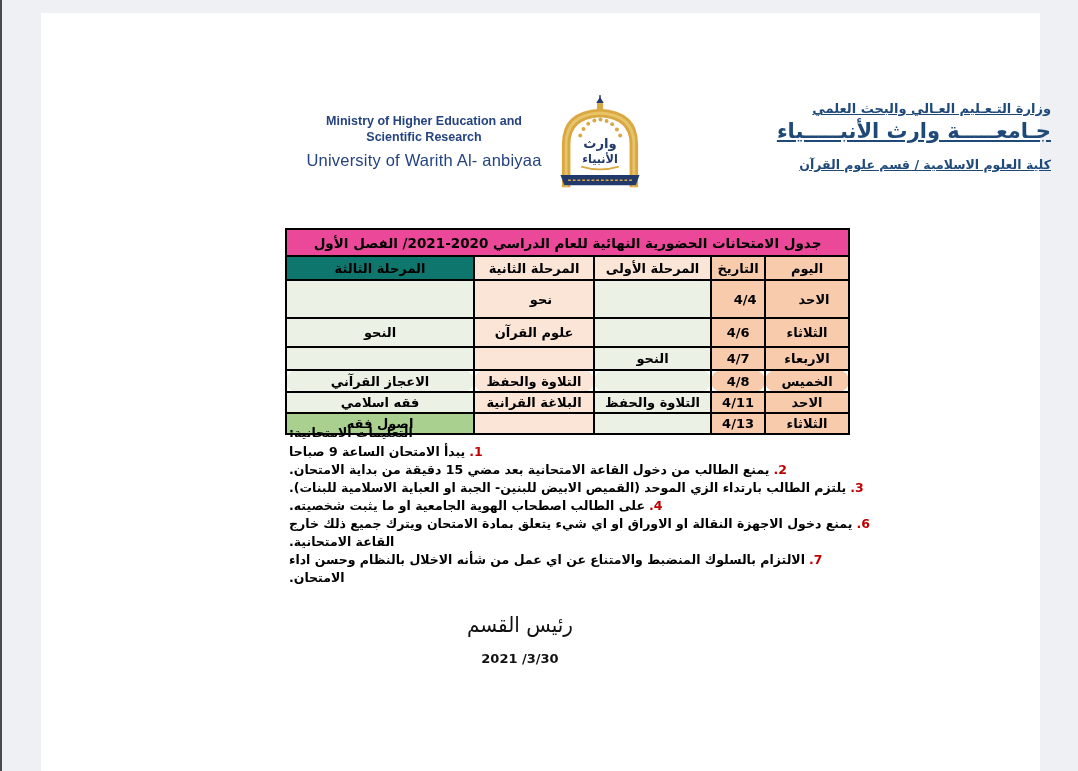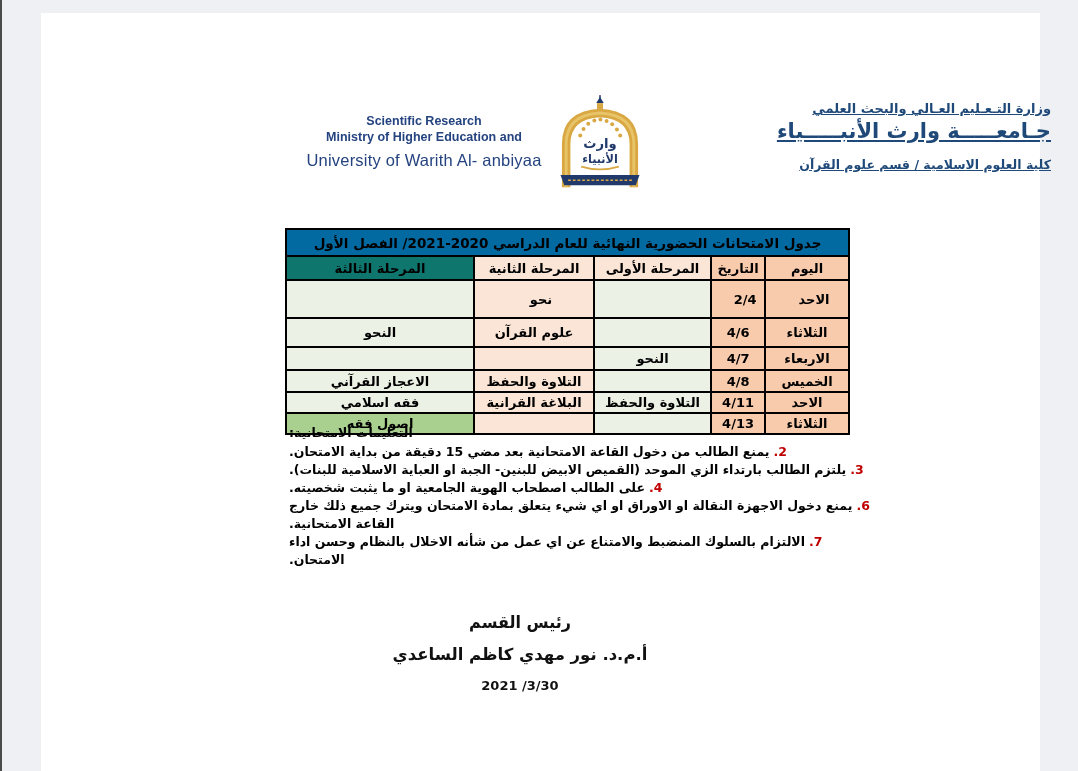--- a/index.html
+++ b/index.html
@@ -37,65 +37,65 @@
   .exam-table{
     position:absolute;left:244px;top:215px;width:563px;
     border-collapse:collapse;direction:rtl;table-layout:fixed;
     font-family:"DejaVu Sans",sans-serif;
   }
   .exam-table th,.exam-table td{
     border:2px solid #000;text-align:center;vertical-align:middle;
     font-weight:bold;color:#000;font-size:13px;padding:0 2px;
     overflow:hidden;white-space:nowrap;
   }
-  .exam-table .title-cell{background:#0369a1;font-size:13.5px;height:25px;}
+  .exam-table .title-cell{background:#ec4899;font-size:13.5px;height:25px;}
   .exam-table thead .hdr{height:22px;}
   .exam-table .h0,.exam-table .h1{background:#f8cbad;}
   .exam-table .h2,.exam-table .h3{background:#fbe5d6;}
   .exam-table .h4{background:#0f766e;}
   .exam-table .c-day,.exam-table .c-date{background:#f8cbad;}
   .exam-table .c-s1,.exam-table .c-s3{background:#ebf1e4;}
   .exam-table .c-s2{background:#fbe5d6;}
   .exam-table .c-s3.hl{background:#a9d08e;}
   .exam-table tbody tr:nth-child(1) td{height:36px;padding-left:16px;}
   .exam-table tbody tr:nth-child(2) td{height:27px;}
   .exam-table tbody tr:nth-child(3) td{height:21px;}
-  .exam-table tbody tr:nth-child(4) td{height:20px;}
+  .exam-table tbody tr:nth-child(4) td{height:20px;border-radius:11px;}
   .exam-table tbody tr:nth-child(5) td{height:19px;}
   .exam-table tbody tr:nth-child(6) td{height:19px;}
 
   
   .instructions{
     position:absolute;left:248px;top:411px;width:590px;
     direction:rtl;text-align:left;color:#000;
     font-size:12.5px;font-weight:bold;line-height:18px;
   }
   .inst-heading{margin:0 0 1px 0;}
   .inst-item{padding-right:7px;}
   .inst-num{color:#c00000;margin-left:4px;}
 
   
   .signature{
     position:absolute;left:349px;top:600px;width:260px;
     text-align:center;color:#111;direction:rtl;
   }
-  .sig-title{font-size:16px;font-weight:700;transform:scaleY(1.05);}
+  .sig-title{font-size:20px;font-weight:400;transform:scaleY(1.05);}
   .sig-name{font-size:16.5px;font-weight:900;margin-top:13px;white-space:nowrap;}
   .sig-date{font-size:13px;font-weight:bold;margin-top:14px;direction:ltr;}
 </style>
 </head>
 <body>
 
 <div class="edge-strip"></div>
 
 <div class="page">
 
   <div class="en-block">
+    <div class="ministry">Ministry of Higher Education and</div>
     <div class="ministry">Scientific Research</div>
-    <div class="ministry">Ministry of Higher Education and</div>
     <div class="univ">University of Warith Al- anbiyaa</div>
   </div>
 
   <div class="logo-wrap">
     <svg viewBox="0 0 100 104" width="94" height="98">
 
       <rect x="49.2" y="0" width="1.6" height="5" fill="#223a6b"></rect>
       <path d="M50 2 L54 8.5 L46 8.5 Z" fill="#223a6b"></path>
       <rect x="46.8" y="8.5" width="6.4" height="11" fill="#d9a843"></rect>
 
@@ -145,21 +145,21 @@
           <th class="hdr h0">اليوم</th>
           <th class="hdr h1">التاريخ</th>
           <th class="hdr h2">المرحلة الأولى</th>
           <th class="hdr h3">المرحلة الثانية</th>
           <th class="hdr h4">المرحلة الثالثة</th>
         </tr>
     </thead>
     <tbody>
         <tr>
           <td class="c-day">الاحد</td>
-          <td class="c-date">2/4</td>
+          <td class="c-date">4/4</td>
           <td class="c-s1"></td>
           <td class="c-s2">نحو</td>
           <td class="c-s3"></td>
         </tr>
         <tr>
           <td class="c-day">الثلاثاء</td>
           <td class="c-date">4/6</td>
           <td class="c-s1"></td>
           <td class="c-s2">علوم القرآن</td>
           <td class="c-s3">النحو</td>
@@ -191,27 +191,27 @@
           <td class="c-s1"></td>
           <td class="c-s2"></td>
           <td class="c-s3 hl">اصول فقه</td>
         </tr>
       </tbody>
   </table>
 
   <div class="instructions">
     <div class="inst-heading">التعليمات الامتحانية:</div>
     <div>
+        <div class="inst-item"><span class="inst-num">1.</span><span class="inst-text">يبدأ الامتحان الساعة 9 صباحا</span></div>
         <div class="inst-item"><span class="inst-num">2.</span><span class="inst-text">يمنع الطالب من دخول القاعة الامتحانية بعد مضي 15 دقيقة من بداية الامتحان.</span></div>
         <div class="inst-item"><span class="inst-num">3.</span><span class="inst-text">يلتزم الطالب بارتداء الزي الموحد (القميص الابيض للبنين- الجبة او العباية الاسلامية للبنات).</span></div>
         <div class="inst-item"><span class="inst-num">4.</span><span class="inst-text">على الطالب اصطحاب الهوية الجامعية او ما يثبت شخصيته.</span></div>
         <div class="inst-item"><span class="inst-num">6.</span><span class="inst-text">يمنع دخول الاجهزة النقالة او الاوراق او اي شيء يتعلق بمادة الامتحان ويترك جميع ذلك خارج القاعة الامتحانية.</span></div>
         <div class="inst-item"><span class="inst-num">7.</span><span class="inst-text">الالتزام بالسلوك المنضبط والامتناع عن اي عمل من شأنه الاخلال بالنظام وحسن اداء الامتحان.</span></div>
       </div>
   </div>
 
   <div class="signature">
     <div class="sig-title">رئيس القسم</div>
-    <div class="sig-name">أ.م.د. نور مهدي كاظم الساعدي</div>
     <div class="sig-date">2021 /3/30</div>
   </div>
 
 </div>
 
 </body></html>

